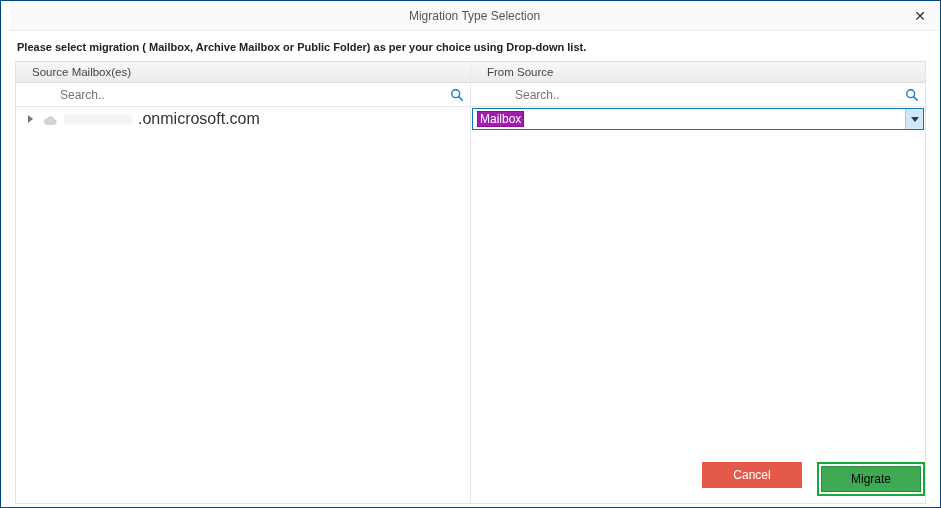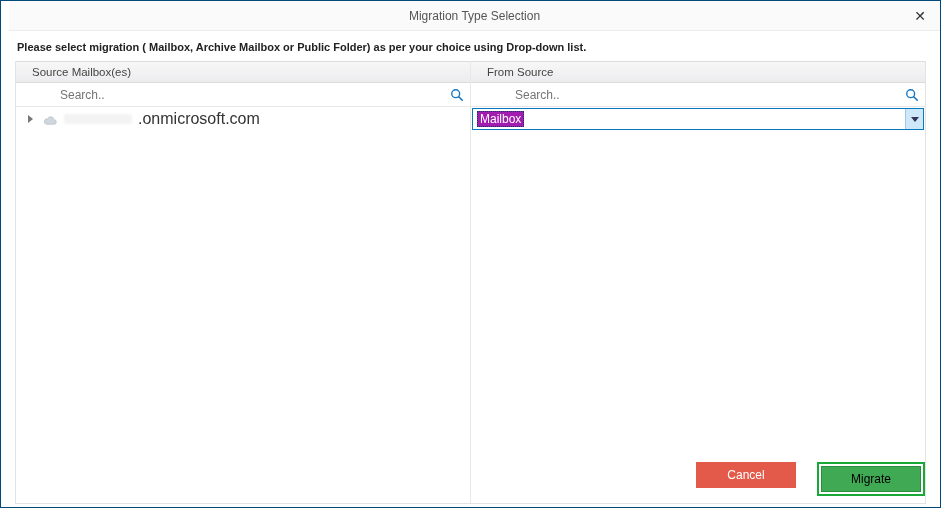--- a/index.html
+++ b/index.html
@@ -51,21 +51,21 @@
     .combo .val span.sel { background: #a21caf; color: #fff; font-size: 12px; padding: 0 2px;
                            border: 1px dotted #083a60; line-height: 14px; }
     .combo .btn { width: 18px; background: #cfe8f9; border-left: 1px solid #9ec8e8;
                   display: flex; align-items: center; justify-content: center; cursor: pointer; }
     .combo .btn .tri { width: 0; height: 0; border-left: 4px solid transparent;
                        border-right: 4px solid transparent; border-top: 5px solid #335; }
 
     .right-body { height: 372px; background: #fff; }
 
     
-    .footer { position: absolute; right: 16px; bottom: 12px; display: flex; gap: 21px; }
+    .footer { position: absolute; right: 16px; bottom: 12px; display: flex; gap: 15px; }
     .btn-cancel  { width: 100px; height: 26px; background: #e45a4a; color: #fff;
                    font-size: 12px; border: none; cursor: pointer; }
     .btn-migrate-frame { padding: 2px; border: 2px solid #17a838; }
     .btn-migrate { width: 100px; height: 26px; background: #3fa953; color: #000000;
                    font-size: 12px; border: 1px solid #2a8f3d; cursor: pointer; }
 
     
     .mag svg { width: 14px; height: 14px; }
   </style>
 </head>

